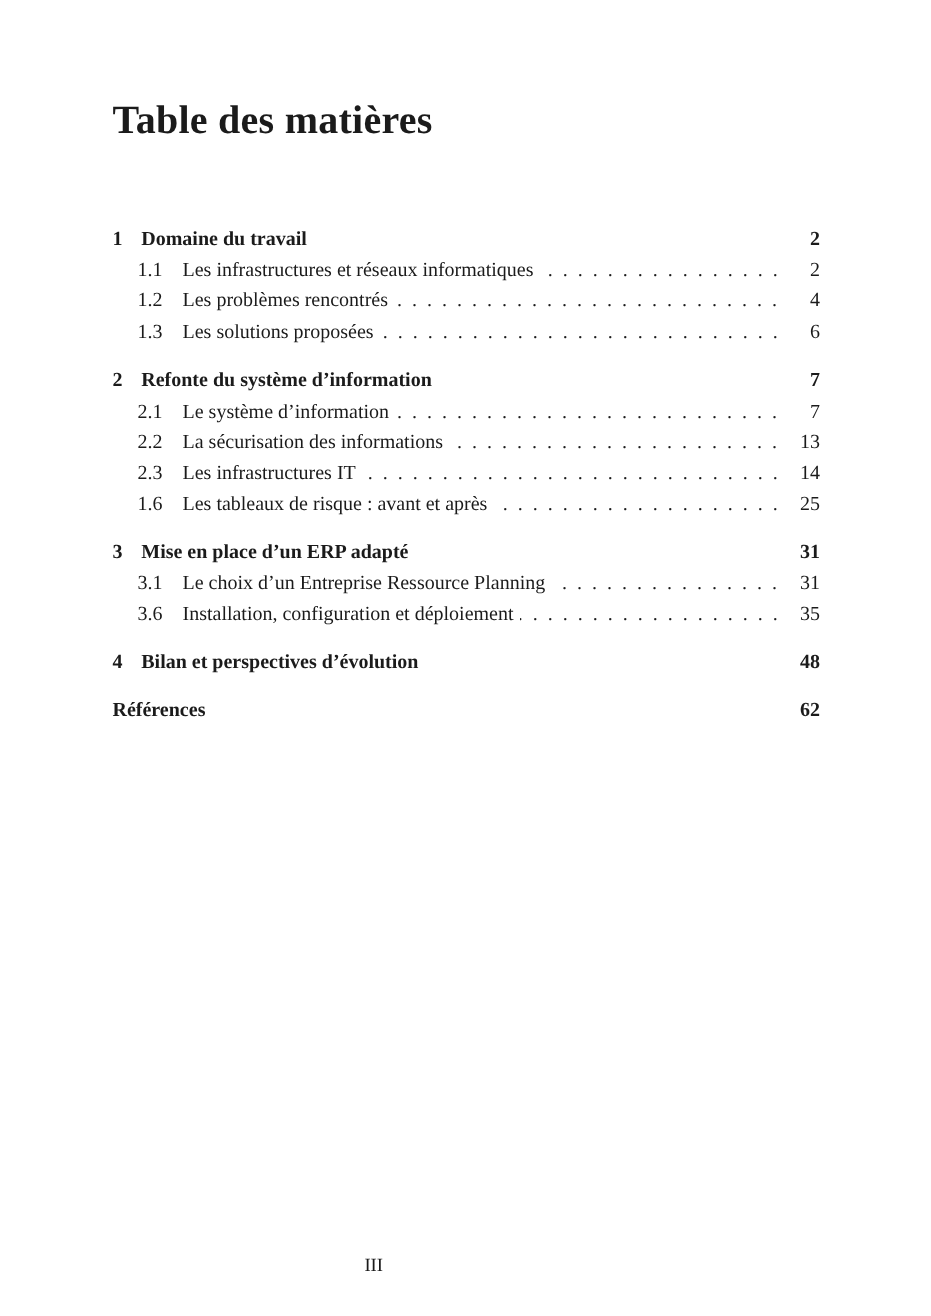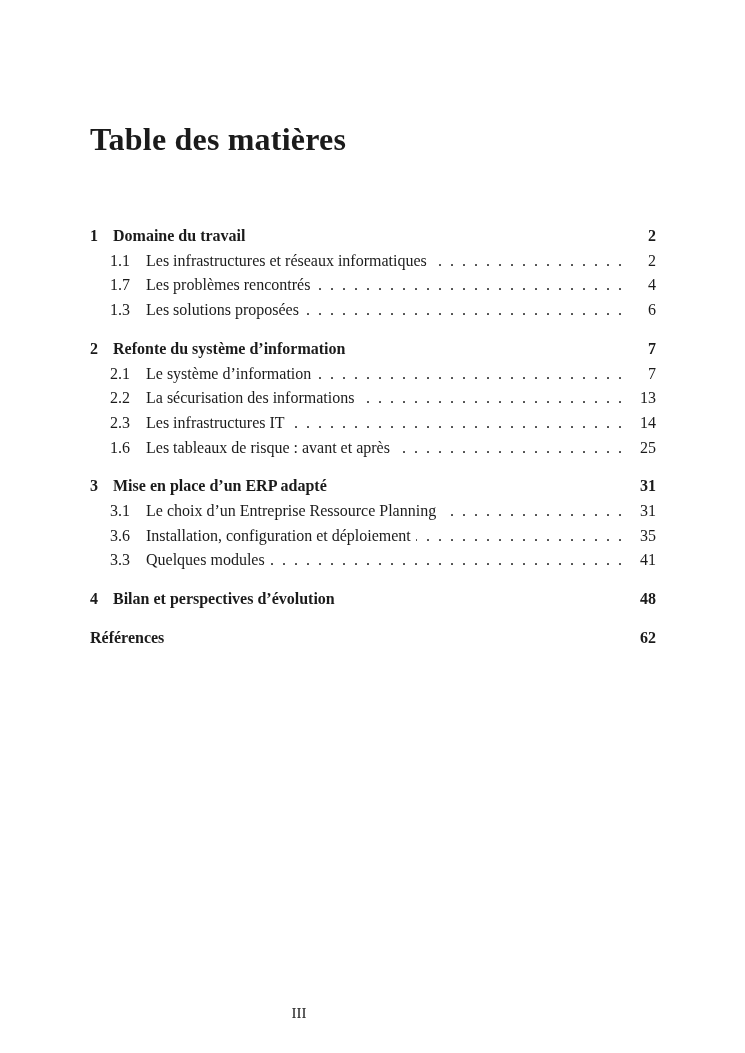--- a/index.html
+++ b/index.html
@@ -10,21 +10,21 @@
   }
   .page {
     position: relative;
     width: 745px;
     height: 1053px;
     background: #ffffff;
     overflow: hidden;
     padding: 0 89px 0 90px;
   }
   .doc-title {
-    margin-top: 120px;
+    margin-top: 76px;
     font-size: 32px;
     line-height: 38px;
     font-weight: 700;
     letter-spacing: 0.2px;
   }
   .toc {
     margin-top: 66px;
   }
   .toc-group {
     margin-bottom: 14px;
@@ -84,21 +84,21 @@
         <span class="leader"></span>
         <span class="pnum">2</span>
       </div>
       <div class="row section">
         <span class="snum">1.1</span>
         <span class="stitle">Les infrastructures et réseaux informatiques</span>
         <span class="leader dots"></span>
         <span class="pnum">2</span>
       </div>
       <div class="row section">
-        <span class="snum">1.7</span>
+        <span class="snum">1.2</span>
         <span class="stitle">Les problèmes rencontrés</span>
         <span class="leader dots"></span>
         <span class="pnum">4</span>
       </div>
       <div class="row section">
         <span class="snum">1.3</span>
         <span class="stitle">Les solutions proposées</span>
         <span class="leader dots"></span>
         <span class="pnum">6</span>
       </div>
@@ -149,26 +149,20 @@
         <span class="stitle">Le choix d’un Entreprise Ressource Planning</span>
         <span class="leader dots"></span>
         <span class="pnum">31</span>
       </div>
       <div class="row section">
         <span class="snum">3.6</span>
         <span class="stitle">Installation, configuration et déploiement</span>
         <span class="leader dots"></span>
         <span class="pnum">35</span>
       </div>
-      <div class="row section">
-        <span class="snum">3.3</span>
-        <span class="stitle">Quelques modules</span>
-        <span class="leader dots"></span>
-        <span class="pnum">41</span>
-      </div>
     </div>
 
     <div class="toc-group">
       <div class="row chapter">
         <span class="cnum">4</span>
         <span class="ctitle">Bilan et perspectives d’évolution</span>
         <span class="leader"></span>
         <span class="pnum">48</span>
       </div>
     </div>

